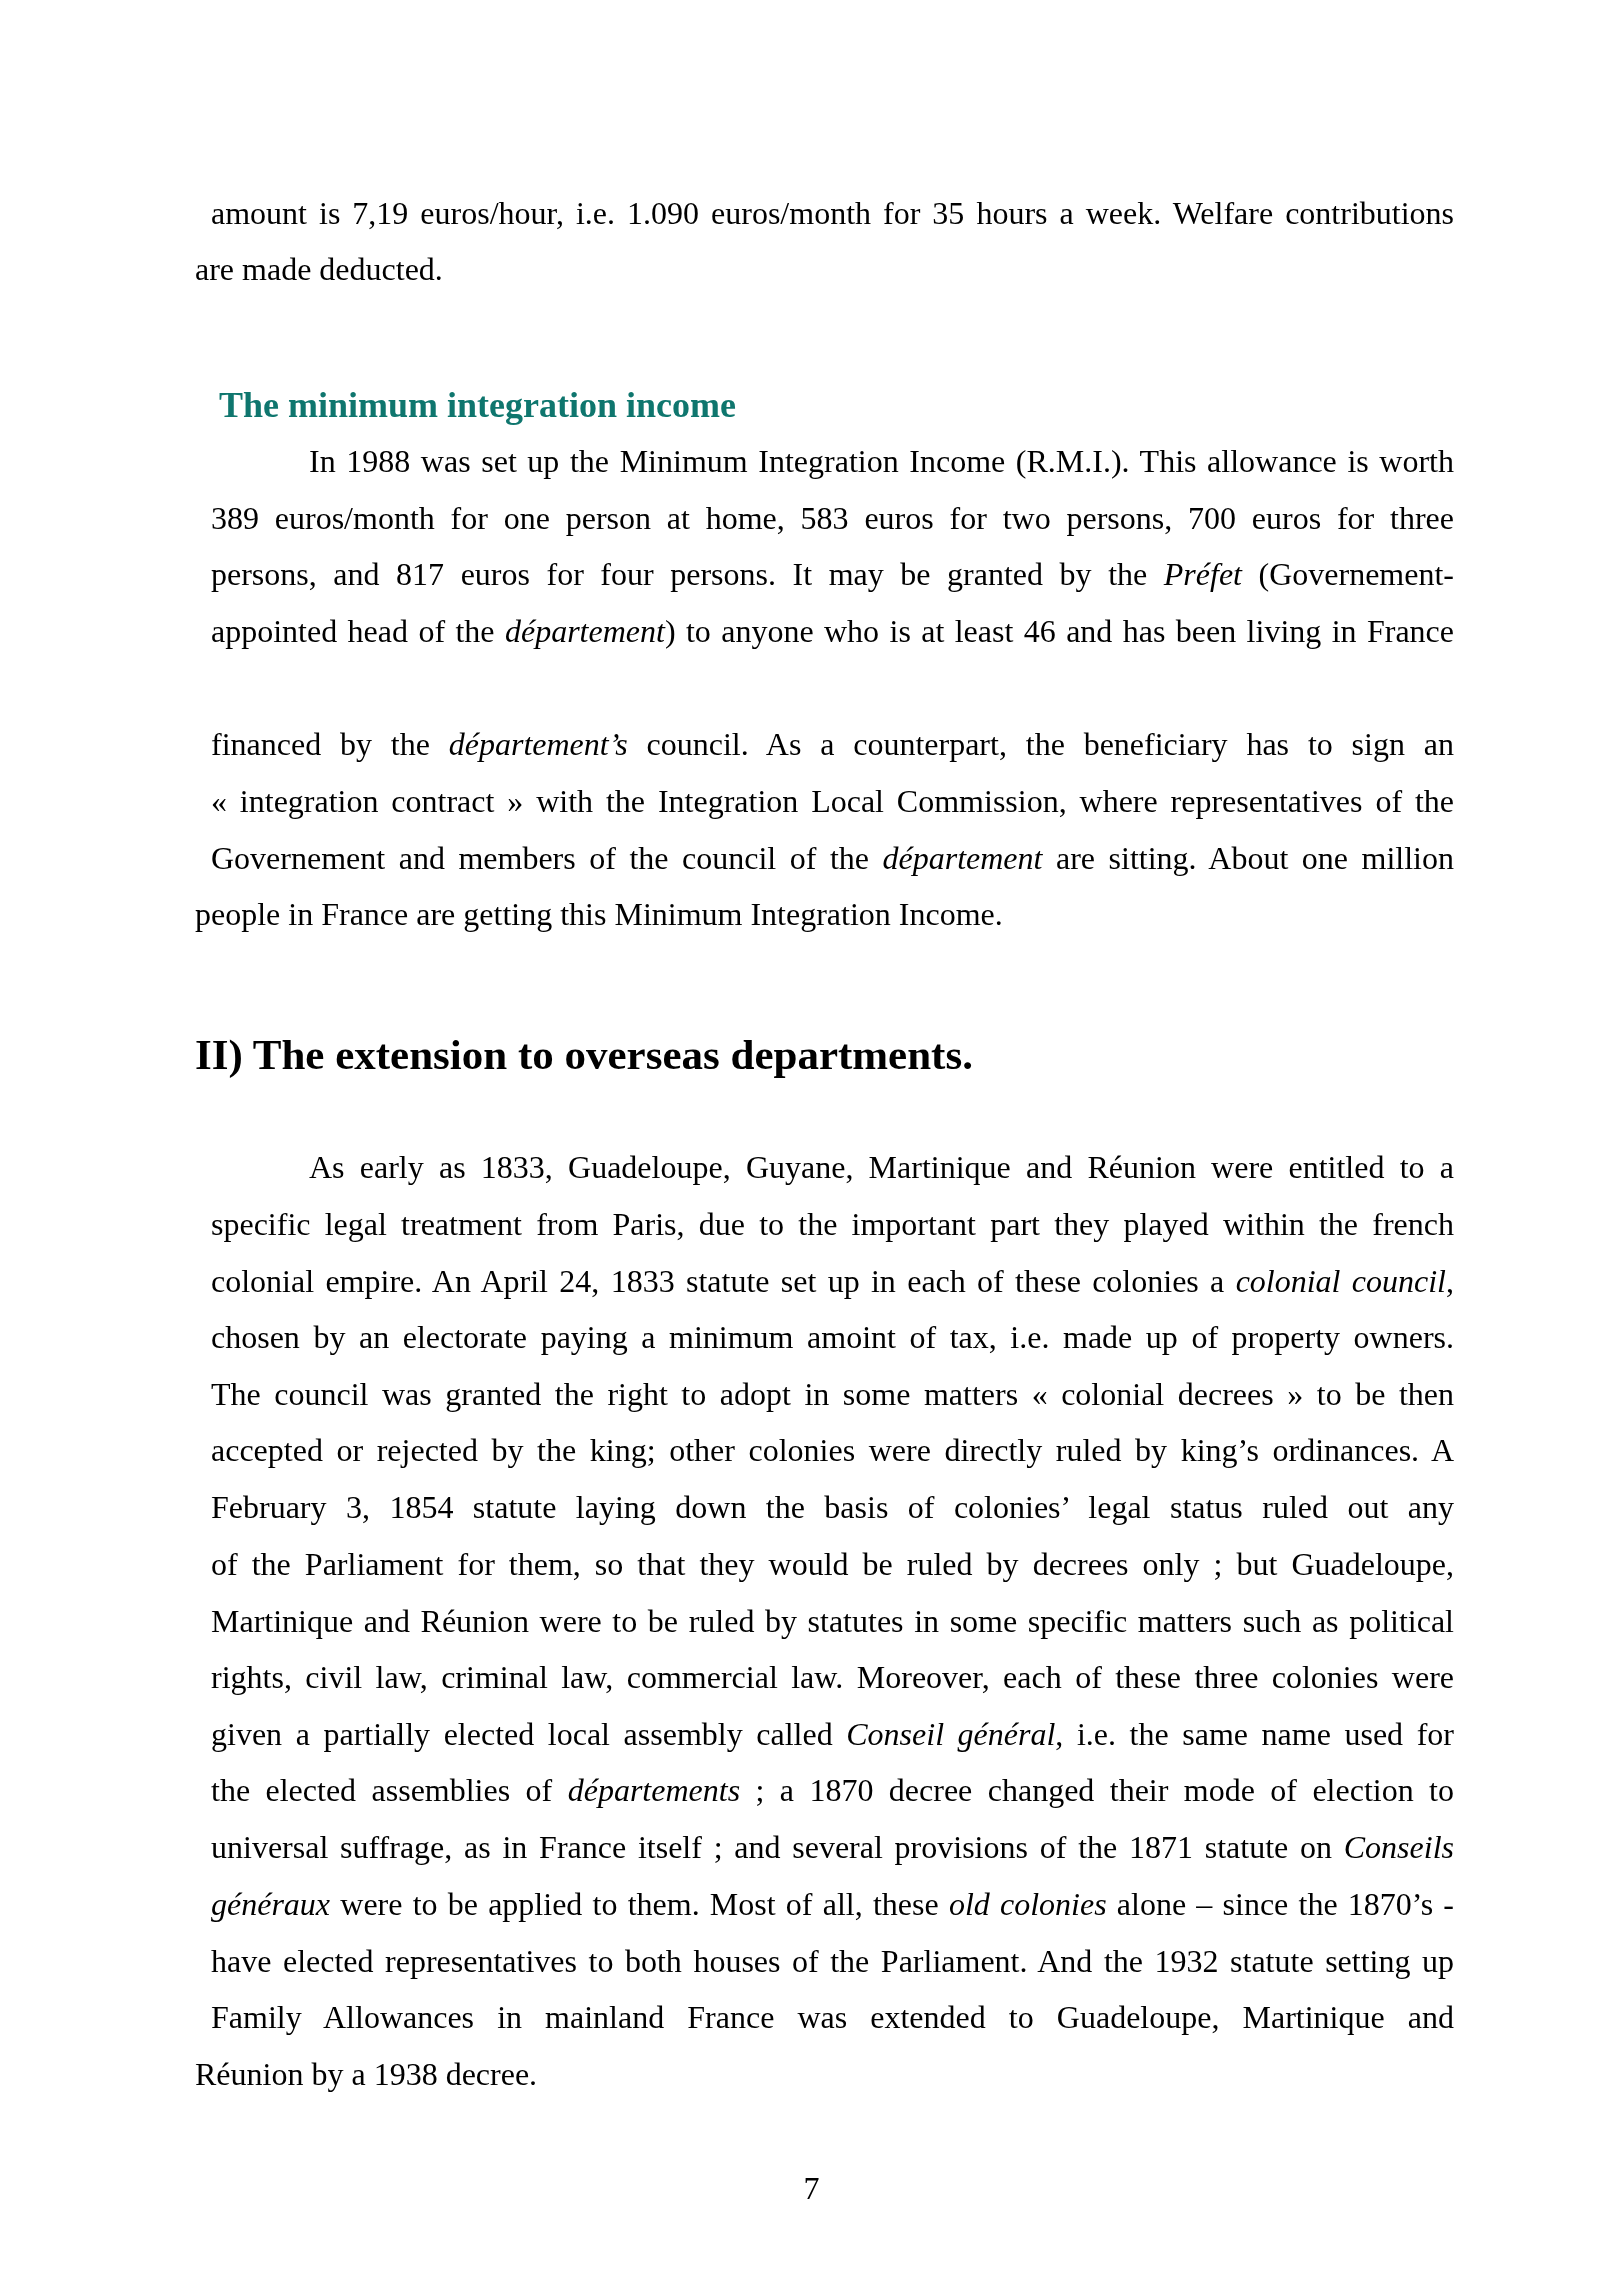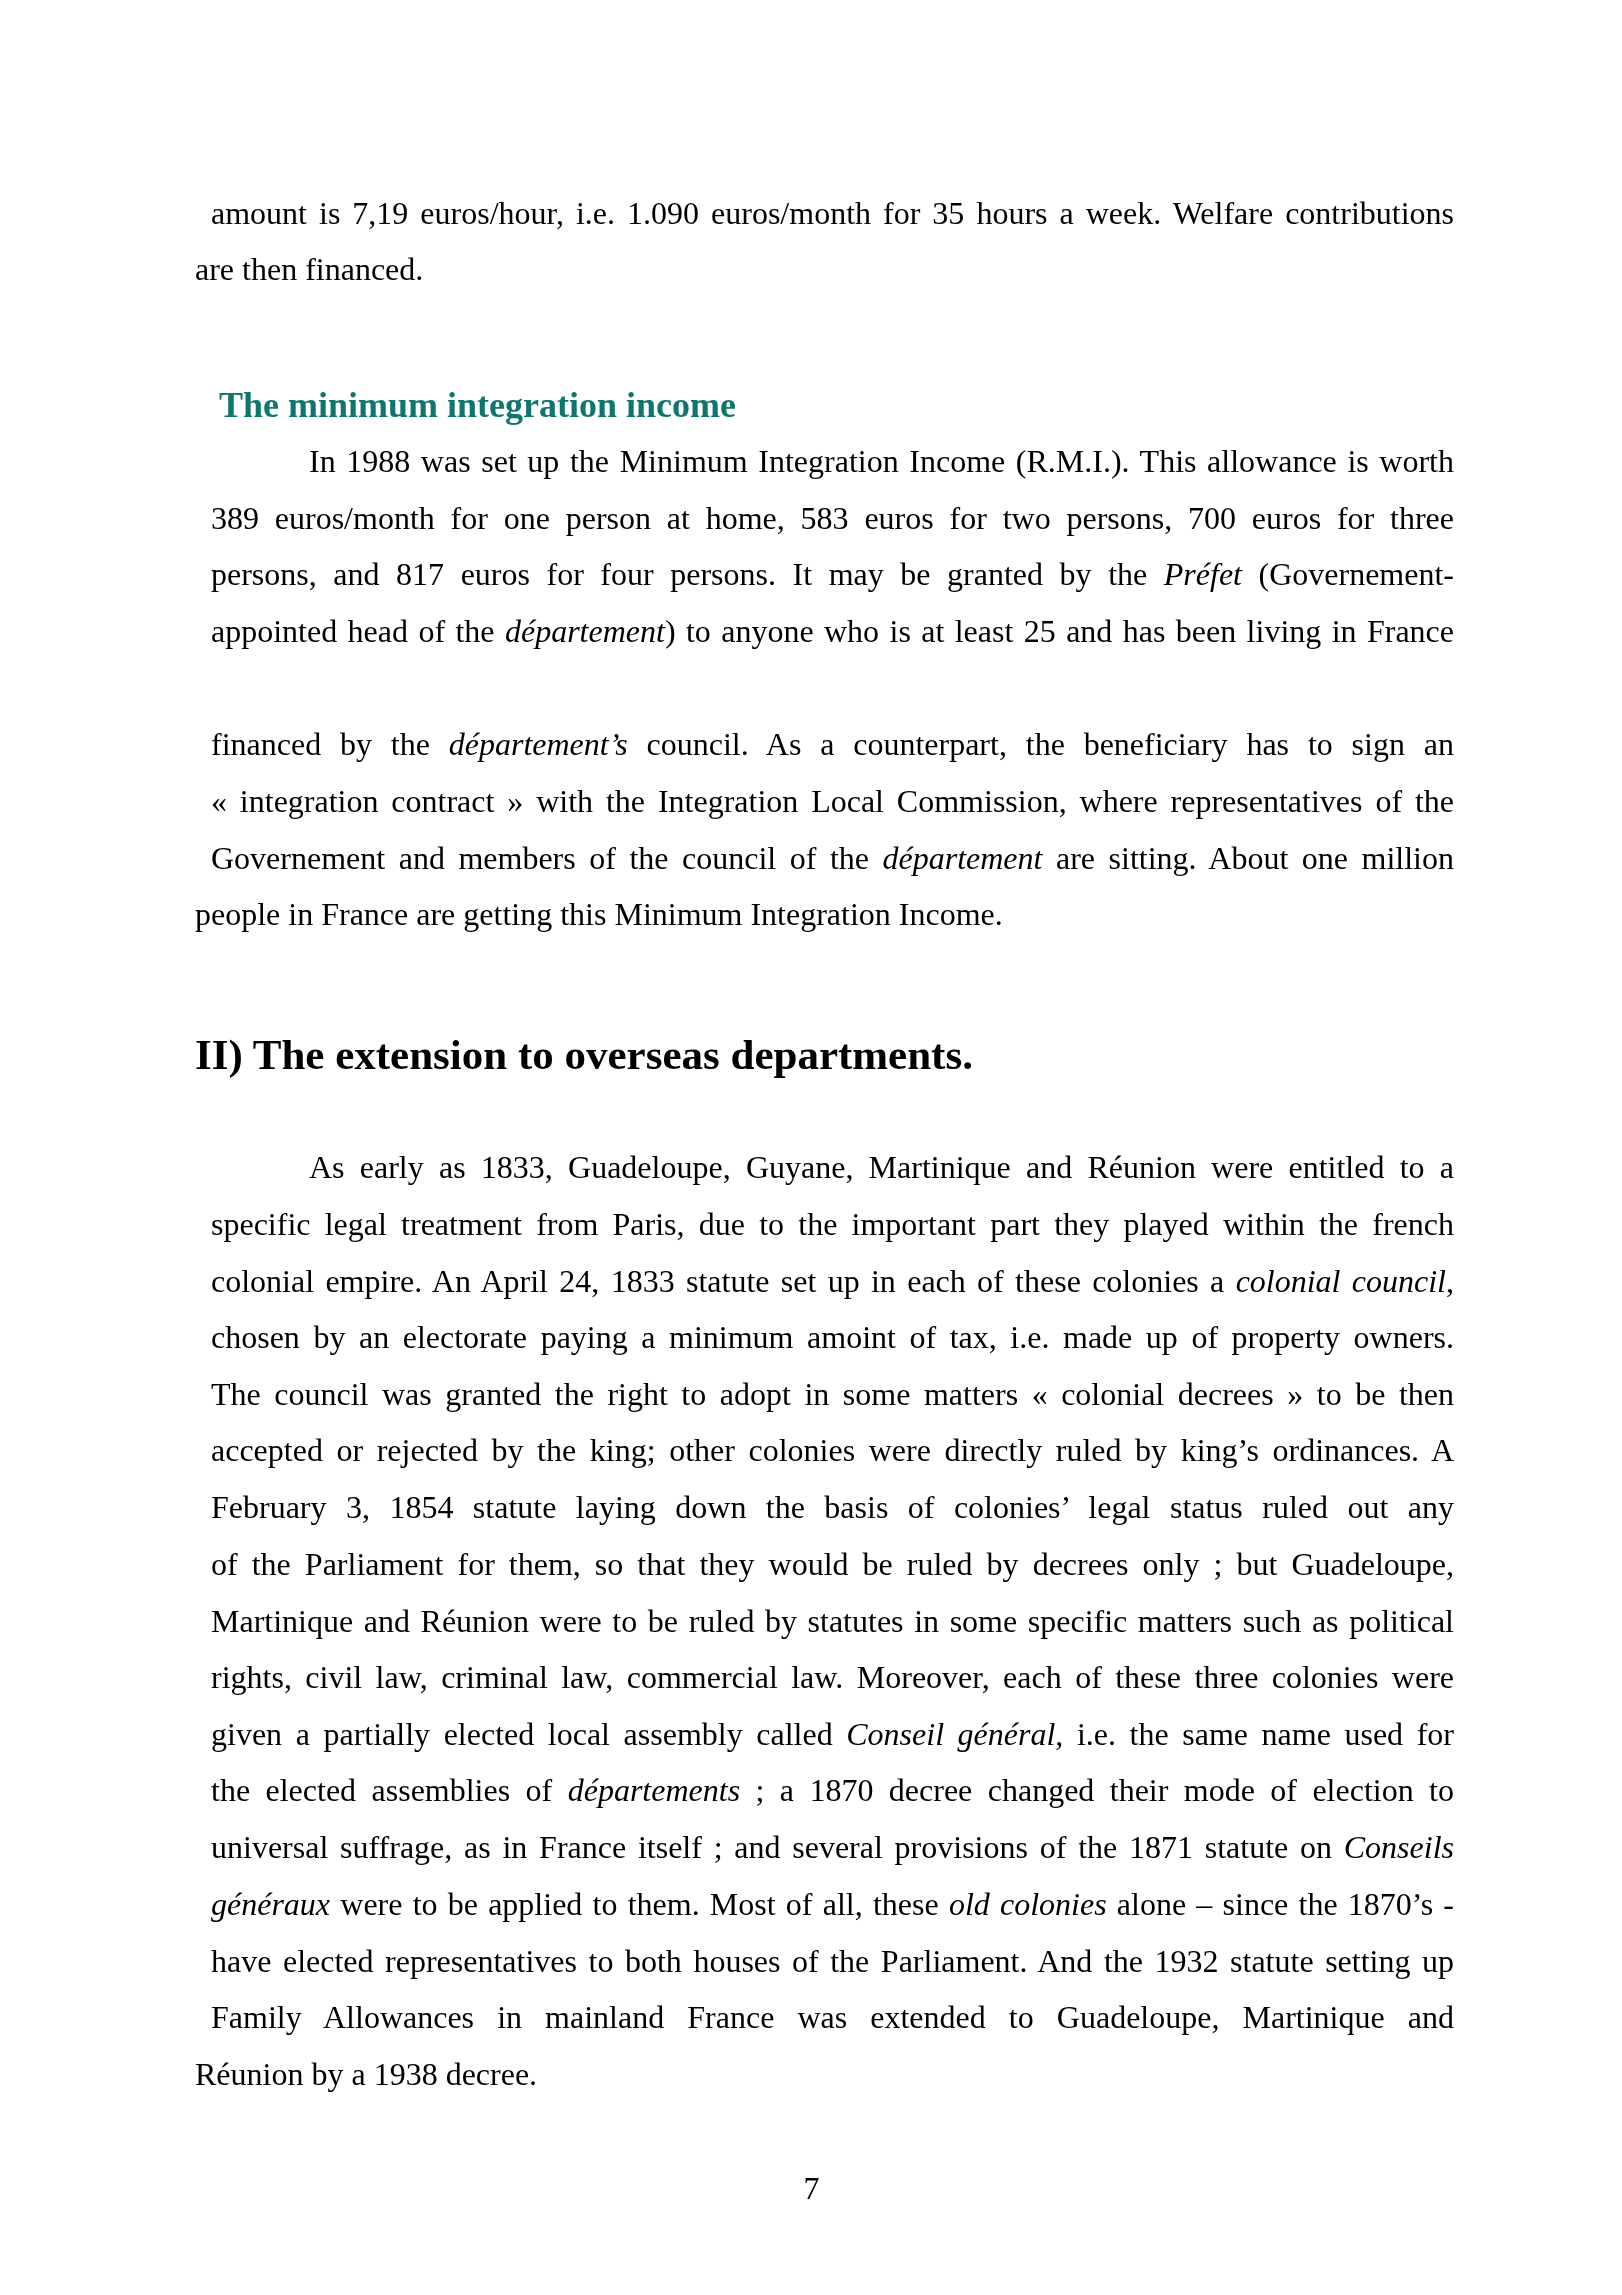--- a/index.html
+++ b/index.html
@@ -33,35 +33,35 @@
     font-size: 32px; line-height: 39px; color: #000;
   }
   i { font-style: italic; }
 </style>
 </head>
 <body>
 
 <div class="page">
 
   <div class="line just" style="top:194px">amount is 7,19 euros/hour, i.e. 1.090 euros/month for 35 hours a week. Welfare contributions</div>
-  <div class="line" style="top:250px">are then financed.</div>
+  <div class="line" style="top:250px">are made deducted.</div>
 
   <div class="h3" style="top:383px">The minimum integration income</div>
 
   <div class="line just indent" style="top:442px">
     <span>In 1988 was set up the Minimum Integration Income (R.M.I.). This allowance is worth</span>
   </div>
   <div class="line just" style="top:499px">
     <span>389 euros/month for one person at home, 583 euros for two persons, 700 euros for three</span>
   </div>
   <div class="line just" style="top:555px">
     <span>persons, and  817 euros for four persons. It may be granted by the </span><i>Préfet</i><span> (Governement-</span>
   </div>
   <div class="line just" style="top:612px">
-    <span>appointed head of the </span><i>département</i><span>) to anyone who is at least 25 and has been living in France</span>
+    <span>appointed head of the </span><i>département</i><span>) to anyone who is at least 46 and has been living in France</span>
   </div>
   <div class="line just" style="top:725px">
     <span>financed by the </span><i>département’s</i><span> council. As a counterpart, the beneficiary has to sign an</span>
   </div>
   <div class="line just" style="top:782px">
     <span>« integration contract » with the Integration Local Commission, where representatives of the</span>
   </div>
   <div class="line just" style="top:839px">
     <span>Governement and members of the council of the </span><i>département</i><span> are sitting. About one million</span>
   </div>

